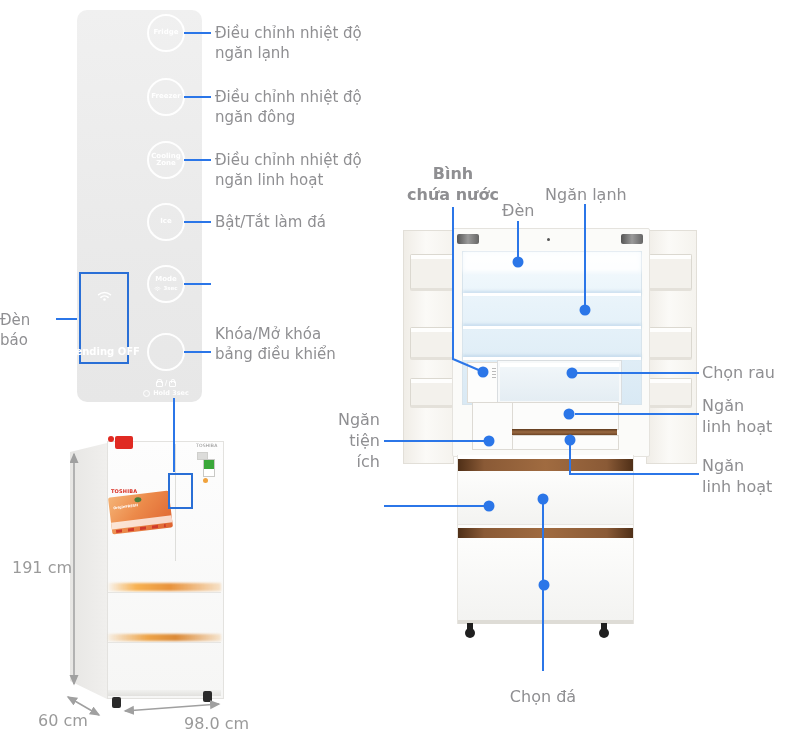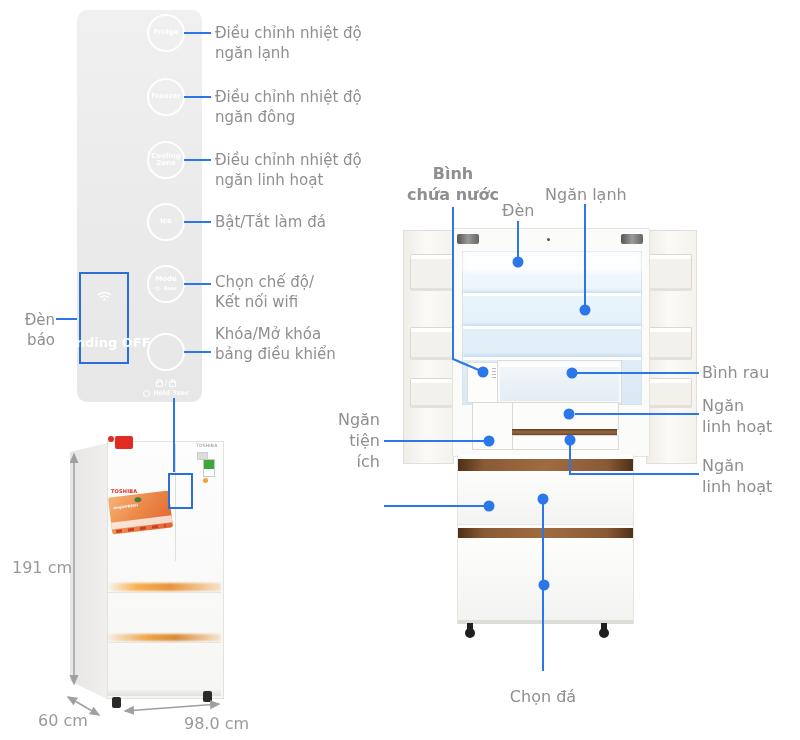--- a/index.html
+++ b/index.html
@@ -8,21 +8,21 @@
   
   .panel{position:absolute;left:77px;top:10px;width:125px;height:392px;border-radius:10px;
          background:linear-gradient(180deg,#f0f0f0,#eaeaea 60%,#e7e7e7);}
   .cbtn{position:absolute;left:147px;width:34px;height:34px;border-radius:50%;
         border:2px solid rgba(255,255,255,.95);display:flex;flex-direction:column;
         align-items:center;justify-content:center;color:#fff;font-weight:bold;
         font-size:7px;line-height:7.5px;text-align:center;white-space:pre-line;}
   .cbtn .sub{display:flex;align-items:center;gap:2px;font-size:5.5px;margin-top:1px;}
   .indbox{position:absolute;left:79px;top:272px;width:46px;height:88px;border:2px solid #2a6fd6;
           display:flex;flex-direction:column;align-items:center;}
-  .indbox .status{color:#fff;font-size:13px;font-weight:bold;margin-top:auto;margin-bottom:12px;white-space:nowrap;}
+  .indbox .status{color:#fff;font-size:10px;font-weight:bold;margin-top:auto;margin-bottom:5px;white-space:nowrap;}
   .lockrow{position:absolute;left:132px;top:378px;width:68px;display:flex;align-items:center;
            justify-content:center;gap:2px;color:rgba(255,255,255,.95);font-size:7px;font-weight:bold;}
   .holdrow{position:absolute;left:132px;top:389px;width:68px;display:flex;align-items:center;
            justify-content:center;gap:3px;color:rgba(255,255,255,.95);font-size:6.5px;font-weight:bold;}
   .pad{width:5px;height:4px;border:1px solid rgba(255,255,255,.95);border-radius:1px;position:relative;margin-top:3px;}
   .pad::before{content:"";position:absolute;left:0.5px;top:-3px;width:2.5px;height:3px;
                border:1px solid rgba(255,255,255,.95);border-bottom:none;border-radius:2px 2px 0 0;}
   .clock{width:5px;height:5px;border:1px solid rgba(255,255,255,.95);border-radius:50%;}
   .plbl{position:absolute;font-size:15px;line-height:20px;color:#8f8f92;white-space:pre-line;}
   .lbl{position:absolute;font-size:16px;line-height:21px;color:#8f8f92;white-space:pre-line;}
@@ -141,25 +141,23 @@
     <span>Hold 3sec</span>
   </div>
 
   <div class="plbl" style="left:215px;top:23px;">Điều chỉnh nhiệt độ
 ngăn lạnh</div>
   <div class="plbl" style="left:215px;top:87px;">Điều chỉnh nhiệt độ
 ngăn đông</div>
   <div class="plbl" style="left:215px;top:150px;">Điều chỉnh nhiệt độ
 ngăn linh hoạt</div>
   <div class="plbl" style="left:215px;top:212px;">Bật/Tắt làm đá</div>
-  <div class="plbl" style="left:215px;top:272px;">Chọn chế độ/
-Kết nối wifi</div>
   <div class="plbl" style="left:215px;top:324px;">Khóa/Mở khóa
 bảng điều khiển</div>
-  <div class="plbl" style="left:0;top:310px;width:55px;text-align:right;">Đèn báo</div>
+  <div class="plbl" style="left:0;top:310px;width:55px;">Đèn báo</div>
 
   <div class="sf-side"></div>
   <div class="sf-front"></div>
   <div class="sf-split"></div>
   <div class="sf-badge"></div>
   <div class="sf-badge-dot"></div>
   <div class="sf-brand">TOSHIBA</div>
   <div class="sf-brand2">TOSHIBA</div>
   <div class="sf-art">
     <span class="garnish"></span>
@@ -224,21 +222,21 @@
     <div class="drw" style="top:83px;height:82px;"></div>
     <div class="base"></div>
   </div>
   <div class="wheel" style="left:463px;top:623px;"></div>
   <div class="wheel" style="left:597px;top:623px;"></div>
 
   <div class="lbl" style="left:403px;top:163px;width:100px;text-align:center;font-weight:bold;">Bình
 chứa nước</div>
   <div class="lbl" style="left:502px;top:200px;">Đèn</div>
   <div class="lbl" style="left:545px;top:184px;">Ngăn lạnh</div>
-  <div class="lbl" style="left:702px;top:362px;">Bình rau</div>
+  <div class="lbl" style="left:702px;top:362px;">Chọn rau</div>
   <div class="lbl" style="left:702px;top:395px;">Ngăn
 linh hoạt</div>
   <div class="lbl" style="left:702px;top:455px;">Ngăn
 linh hoạt</div>
   <div class="lbl" style="left:300px;top:409px;width:80px;text-align:right;">Ngăn
 tiện
 ích</div>
   <div class="lbl" style="left:493px;top:686px;width:100px;text-align:center;">Chọn đá</div>
 
   <svg class="overlay" width="800" height="740" viewBox="0 0 800 740">

